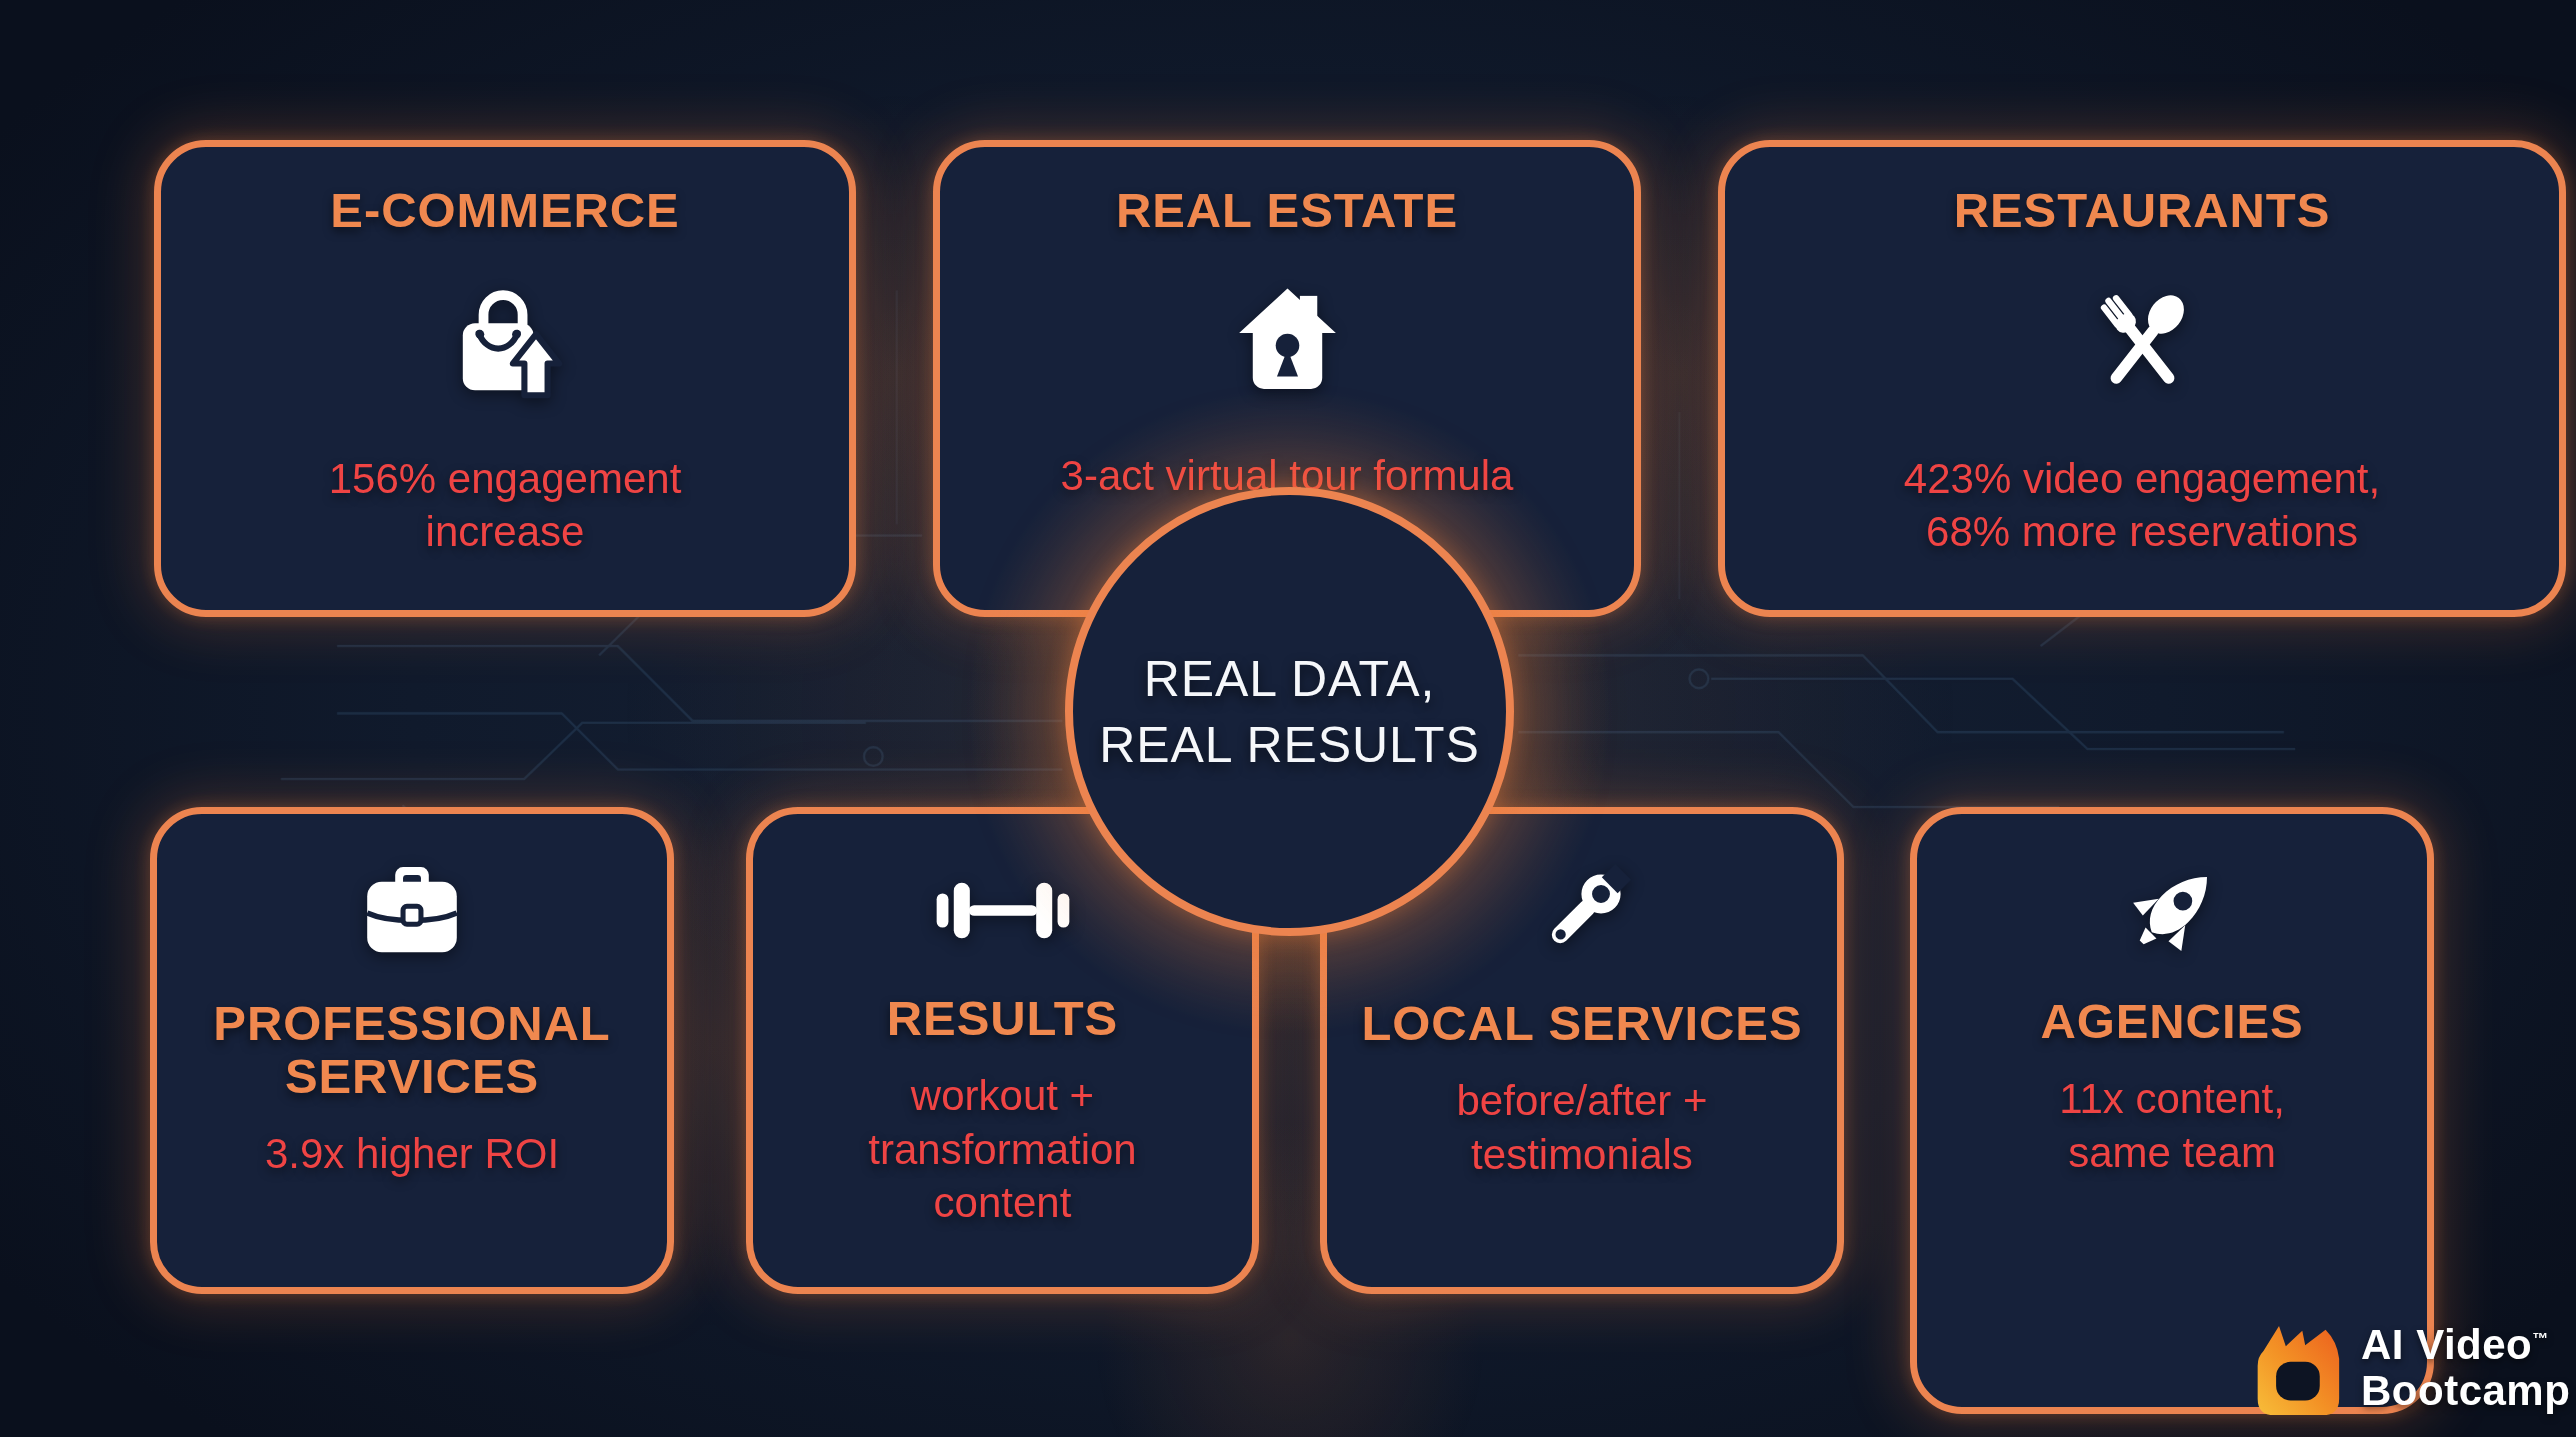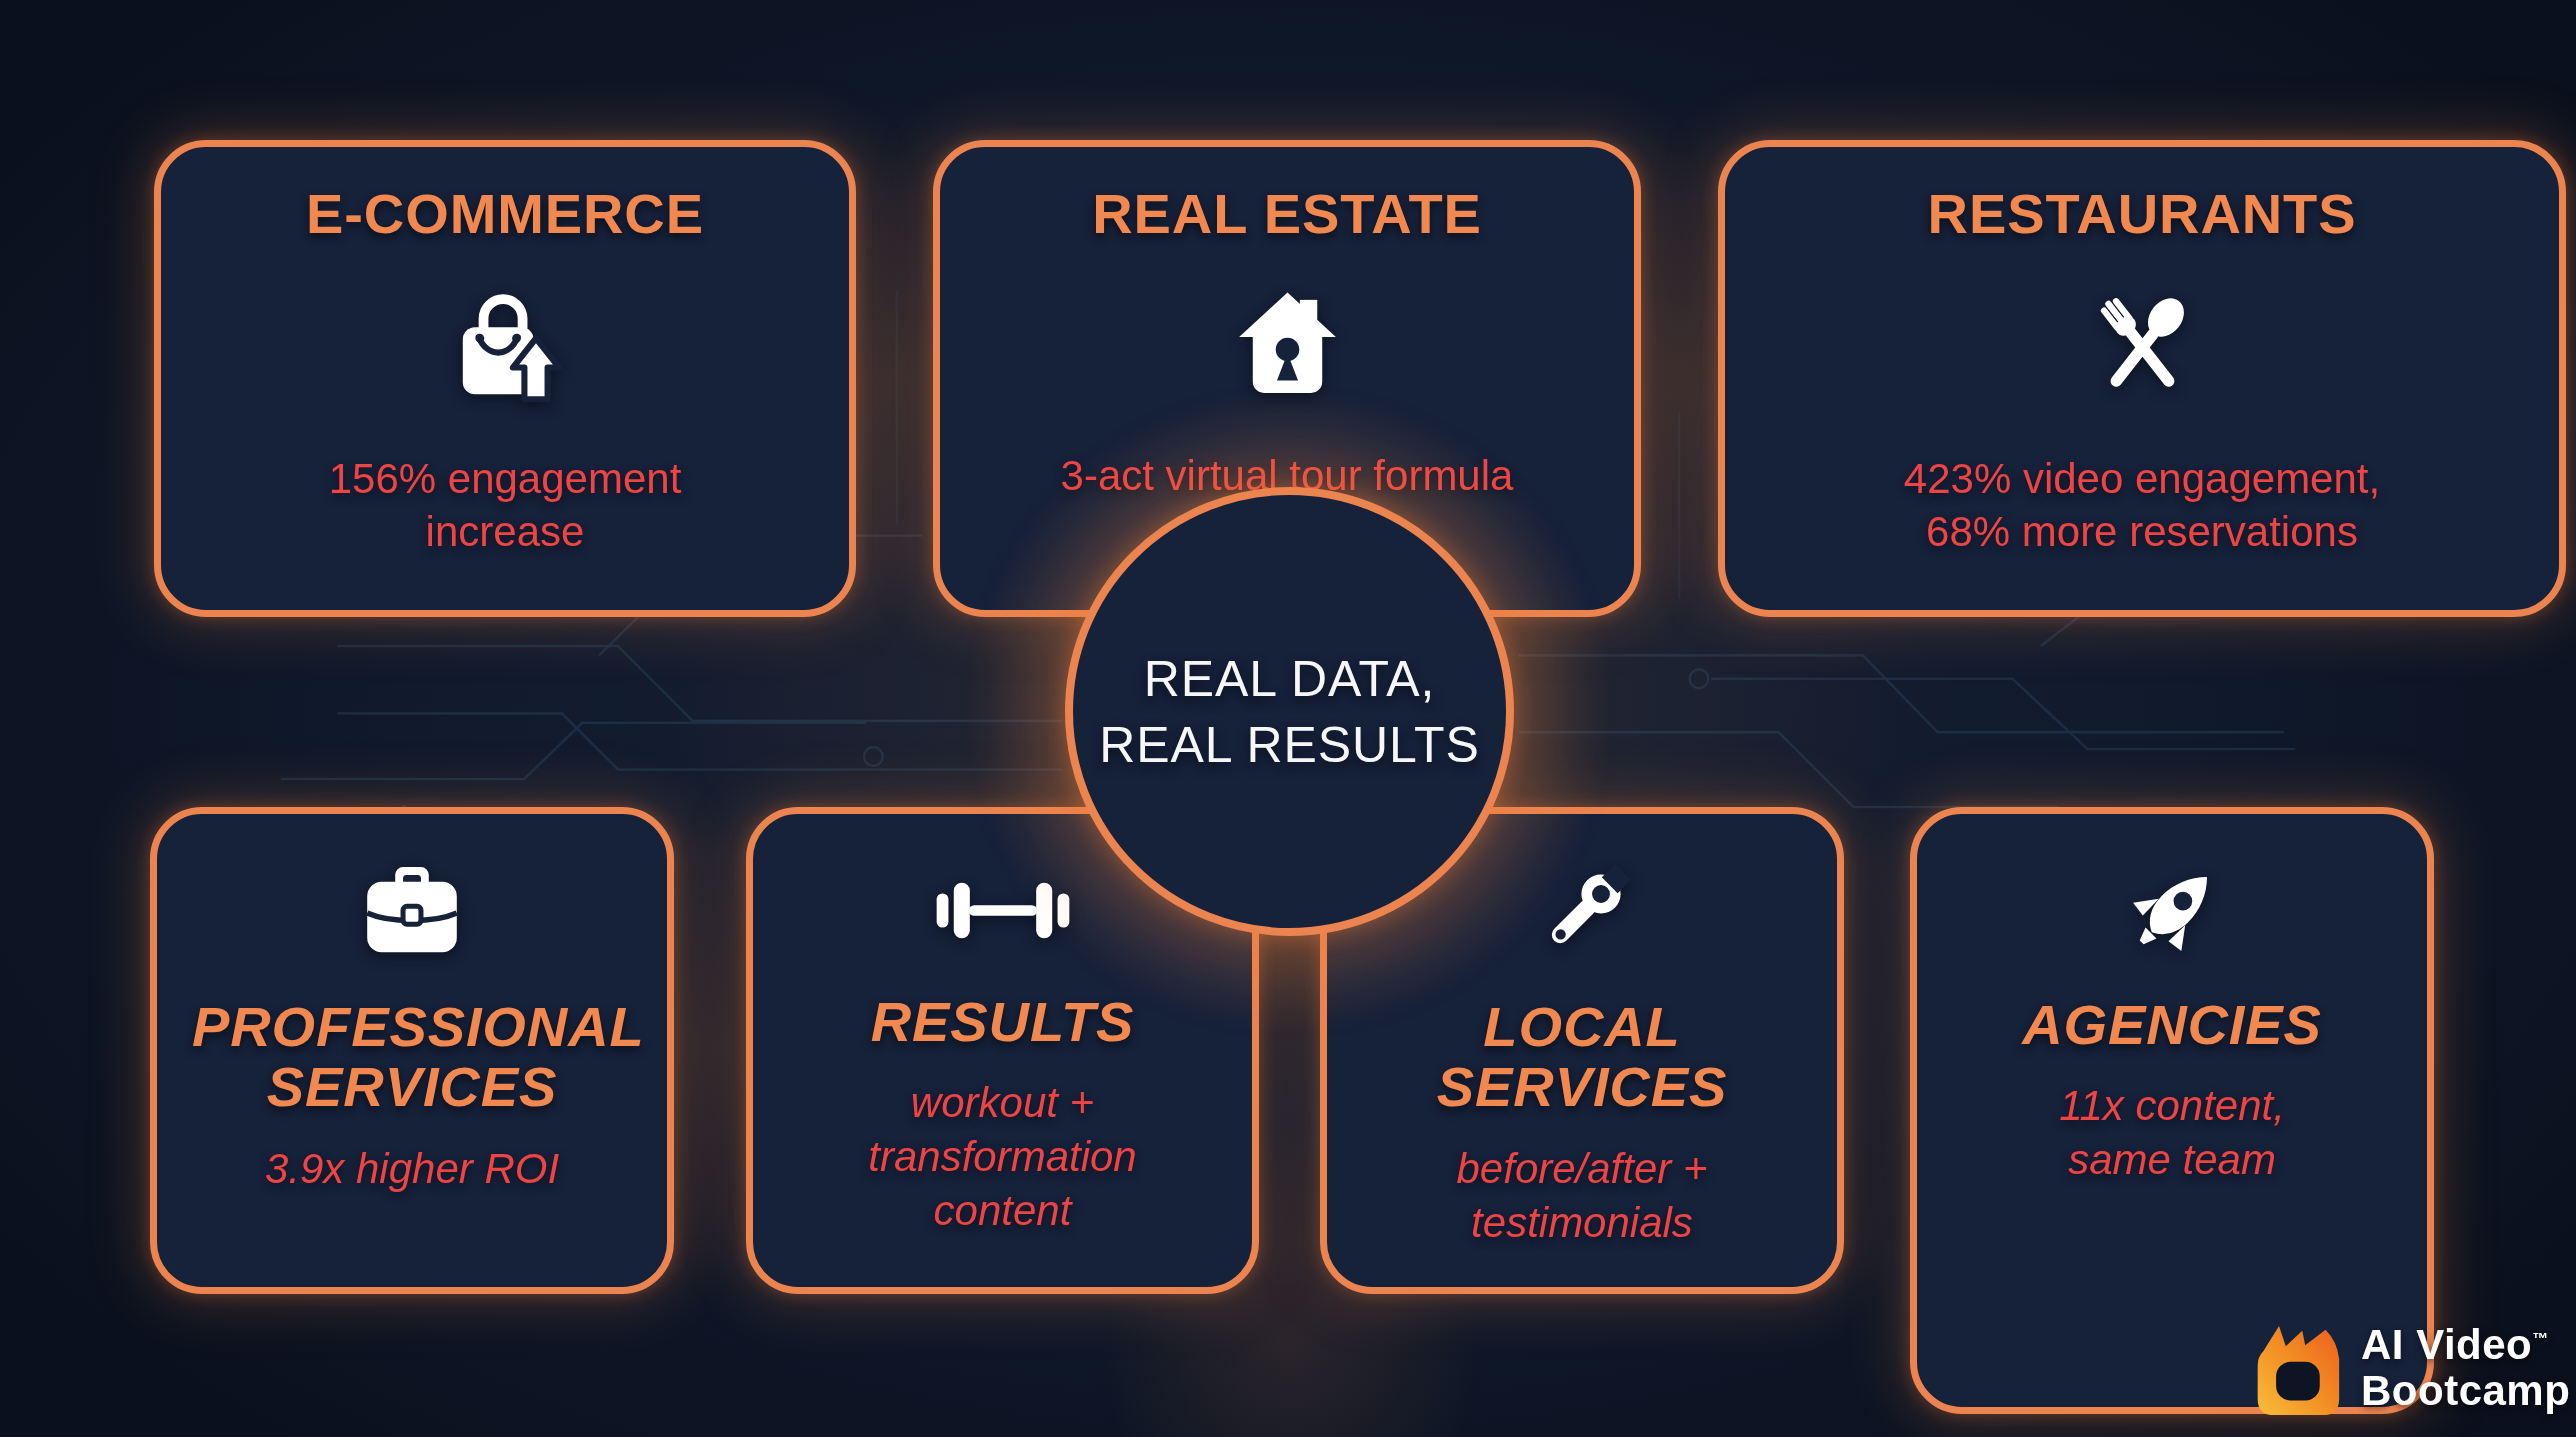--- a/index.html
+++ b/index.html
@@ -22,24 +22,24 @@
   }
   .circuit{position:absolute;inset:0;z-index:1;pointer-events:none;}
 
   .card{
     position:absolute;z-index:2;box-sizing:border-box;
     background:#16213a;border:7.5px solid #ec8450;border-radius:52px;
     box-shadow:0 0 56px 9.4px rgba(238,125,60,.22), 0 0 17px rgba(238,125,60,.30);
     display:flex;flex-direction:column;align-items:center;text-align:center;
   }
   .card.top{justify-content:space-between;padding:37px 26px 51px;}
-  .card.btm{justify-content:flex-start;padding:43px 20.6px 28px;font-style:italic;}
+  .card.btm{justify-content:flex-start;padding:43px 20.6px 28px;}
 
   .card-title{
-    color:#f0884f;font-weight:bold;font-size:56px;letter-spacing:0.9px;line-height:1.08;
+    color:#f0884f;font-weight:bold;font-size:49px;letter-spacing:0.9px;line-height:1.08;
     text-shadow:0 3.7px 9.4px rgba(0,0,0,.55);
   }
   .card-desc{
     color:#ef4444;font-size:42px;line-height:1.28;
     text-shadow:0 3.7px 9.4px rgba(0,0,0,.5);
   }
   .icon{display:flex;align-items:center;justify-content:center;}
   .icon svg{overflow:visible;filter:drop-shadow(0 4.7px 7.5px rgba(0,0,0,.45));}
 
   .btm .card-title{margin-top:28px;}

